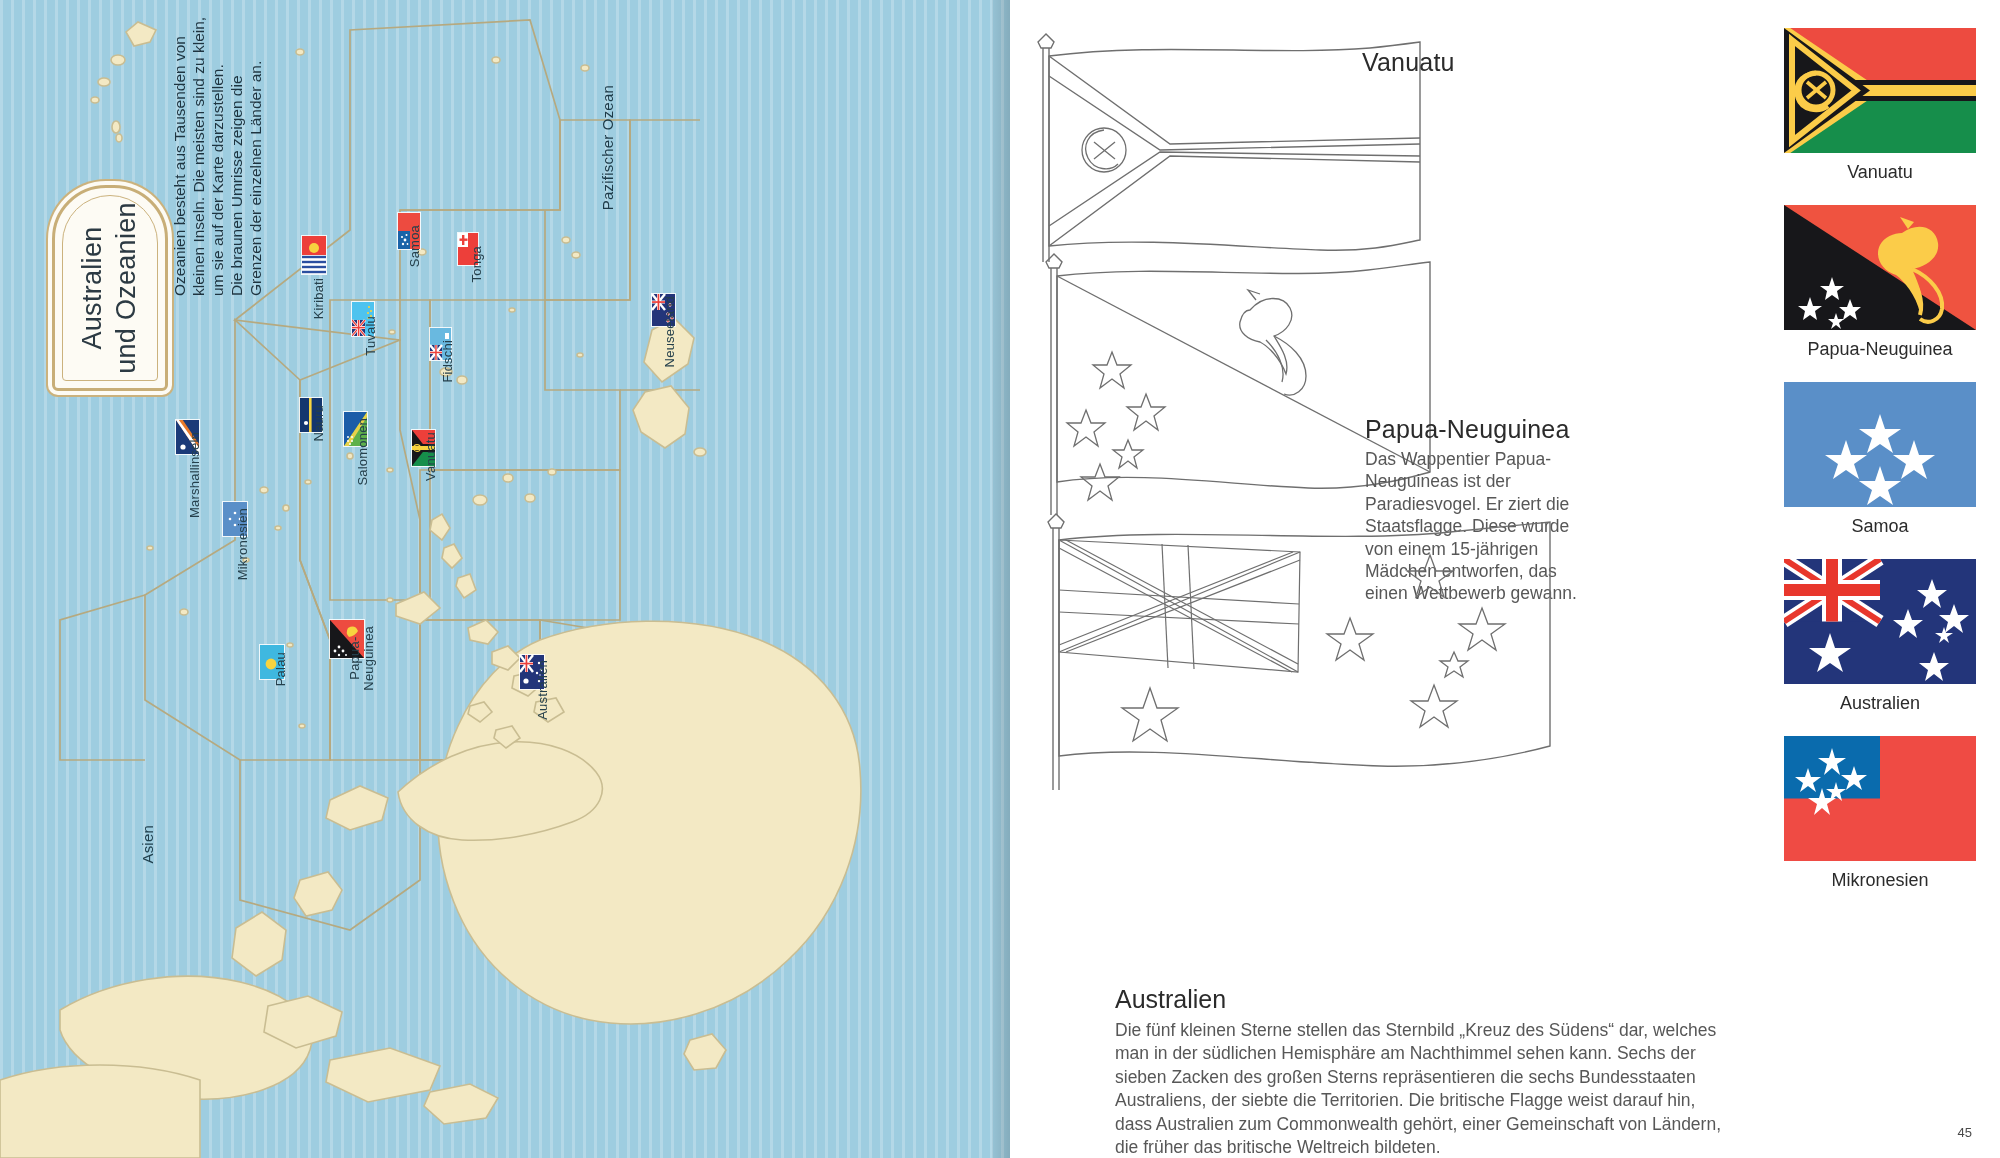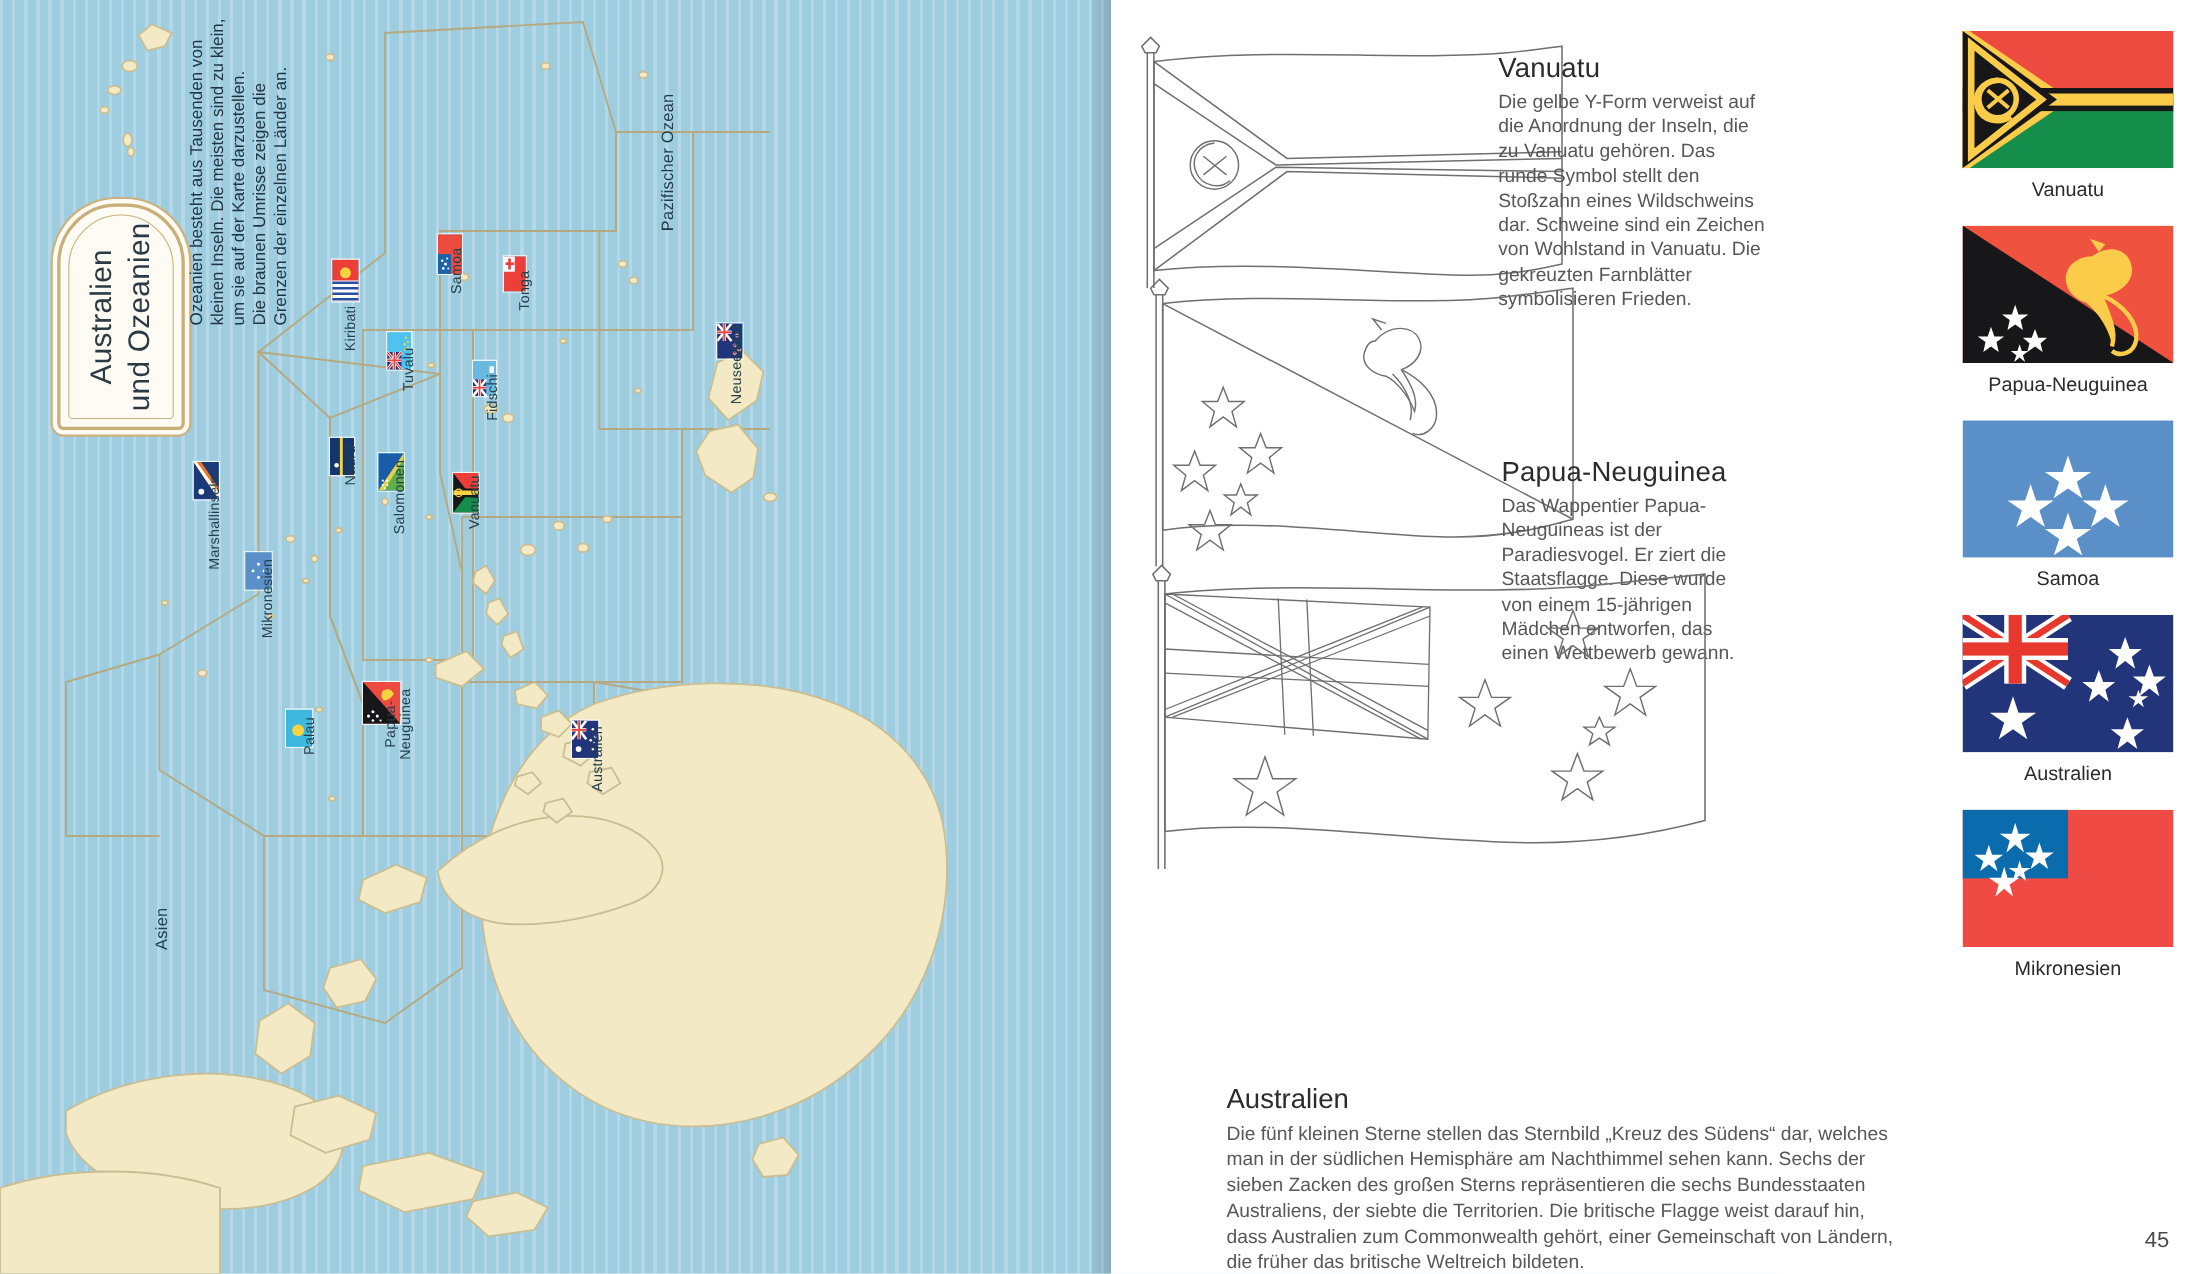--- a/index.html
+++ b/index.html
@@ -46,21 +46,21 @@
 
   .bottom-block{position:absolute;left:1095px;top:985px;width:620px;}
   .bottom-block h3{margin:0 0 5px 0;font-size:25px;font-weight:400;color:#2b2b2b;}
   .bottom-block p{margin:0;font-size:17.5px;line-height:1.34;color:#575757;}
 
   .flagcol{position:absolute;left:1745px;top:28px;width:230px;}
   .flagitem{margin-bottom:22px;text-align:center;}
   .flagbox{position:relative;width:192px;height:125px;margin:0 auto;overflow:hidden;}
   .flagcap{margin-top:9px;font-size:18px;color:#2b2b2b;}
 
-  .pageno{position:absolute;right:28px;bottom:18px;font-size:20px;color:#4a4a4a;}
+  .pageno{position:absolute;right:28px;bottom:18px;font-size:13px;color:#4a4a4a;}
   svg.ph{display:block;}
 </style>
 </head>
 <body>
 
 <div class="spread">
 
   <div class="map-page">
     <div class="waves"></div>
 
@@ -425,21 +425,20 @@
           <circle cx="84" cy="138" r="22"></circle>
           <path d="M84 118 C 68 120, 62 134, 68 146 C 74 158, 90 160, 98 152"></path>
           <line x1="74" y1="130" x2="95" y2="147"></line>
           <line x1="95" y1="130" x2="74" y2="147"></line>
         </g>
       </svg>
     </div>
 
     <div class="desc" style="left:352px;top:48px;width:245px">
       <h3>Vanuatu</h3>
-      <p>Die gelbe Y-Form verweist auf die Anordnung der Inseln, die zu Vanuatu gehören. Das runde Symbol stellt den Stoßzahn eines Wildschweins dar. Schweine sind ein Zeichen von Wohlstand in Vanuatu. Die gekreuzten Farnblätter symbolisieren Frieden.</p>
     </div>
 
     <div class="line-flag" style="left:18px;top:240px">
       <svg width="420" height="275" viewBox="0 0 420 275">
         <g fill="none" stroke="#6f6f6f" stroke-width="1.4">
           <path d="M18 22 l8 -8 l8 8 l-3 6 l-10 0 z"></path>
           <line x1="23" y1="28" x2="23" y2="275"></line>
           <line x1="29" y1="28" x2="29" y2="275"></line>
           <path d="M29 36 C 130 24, 250 40, 340 30 C 365 27, 385 24, 402 22
                    L 402 232 C 380 238, 340 250, 280 248 C 200 245, 110 230, 29 242 Z"></path>

